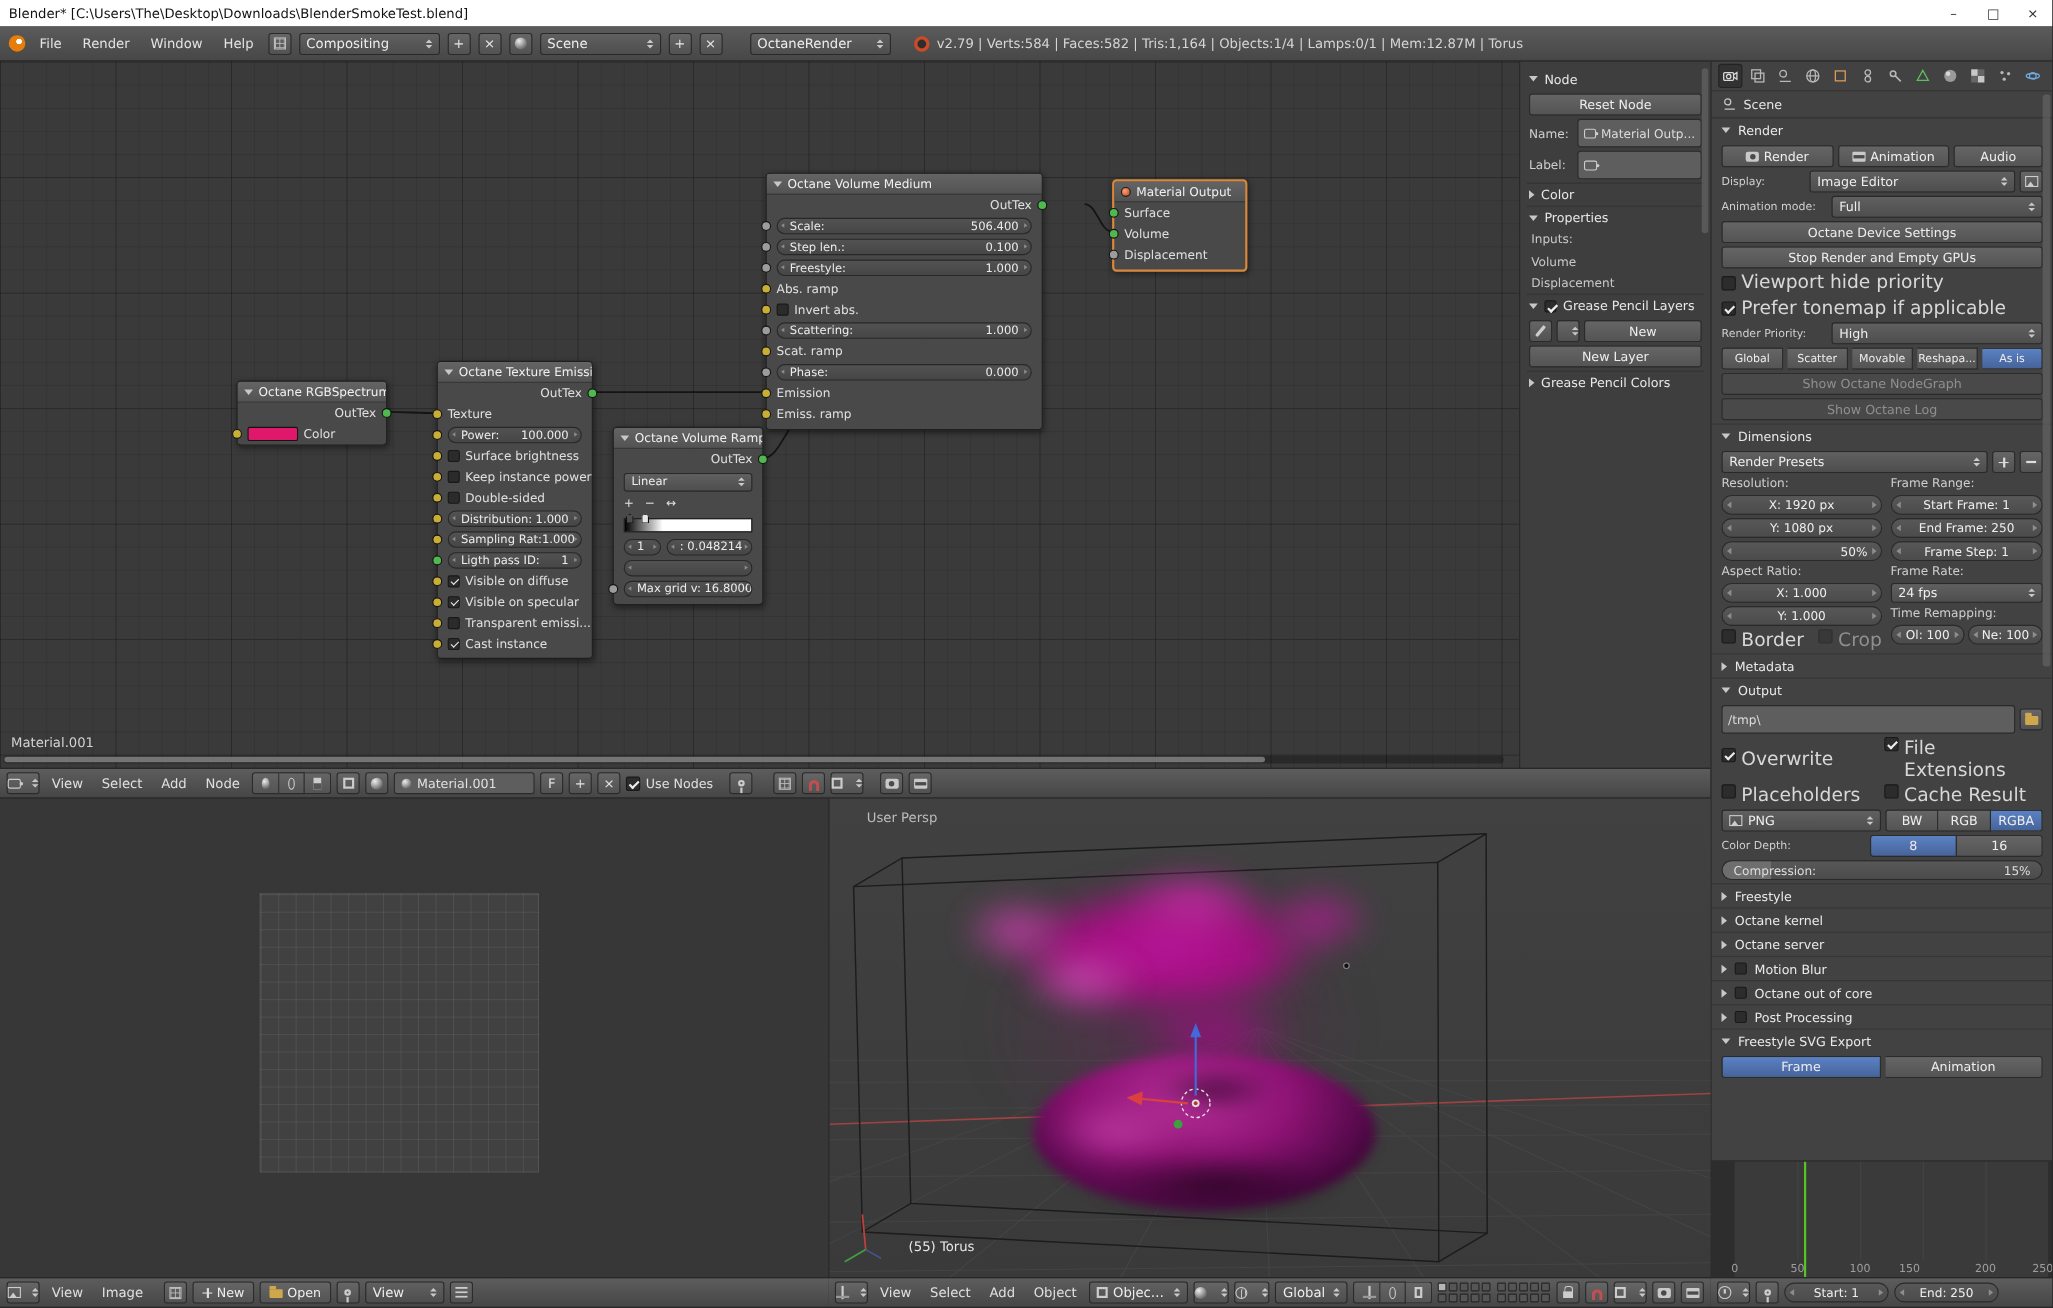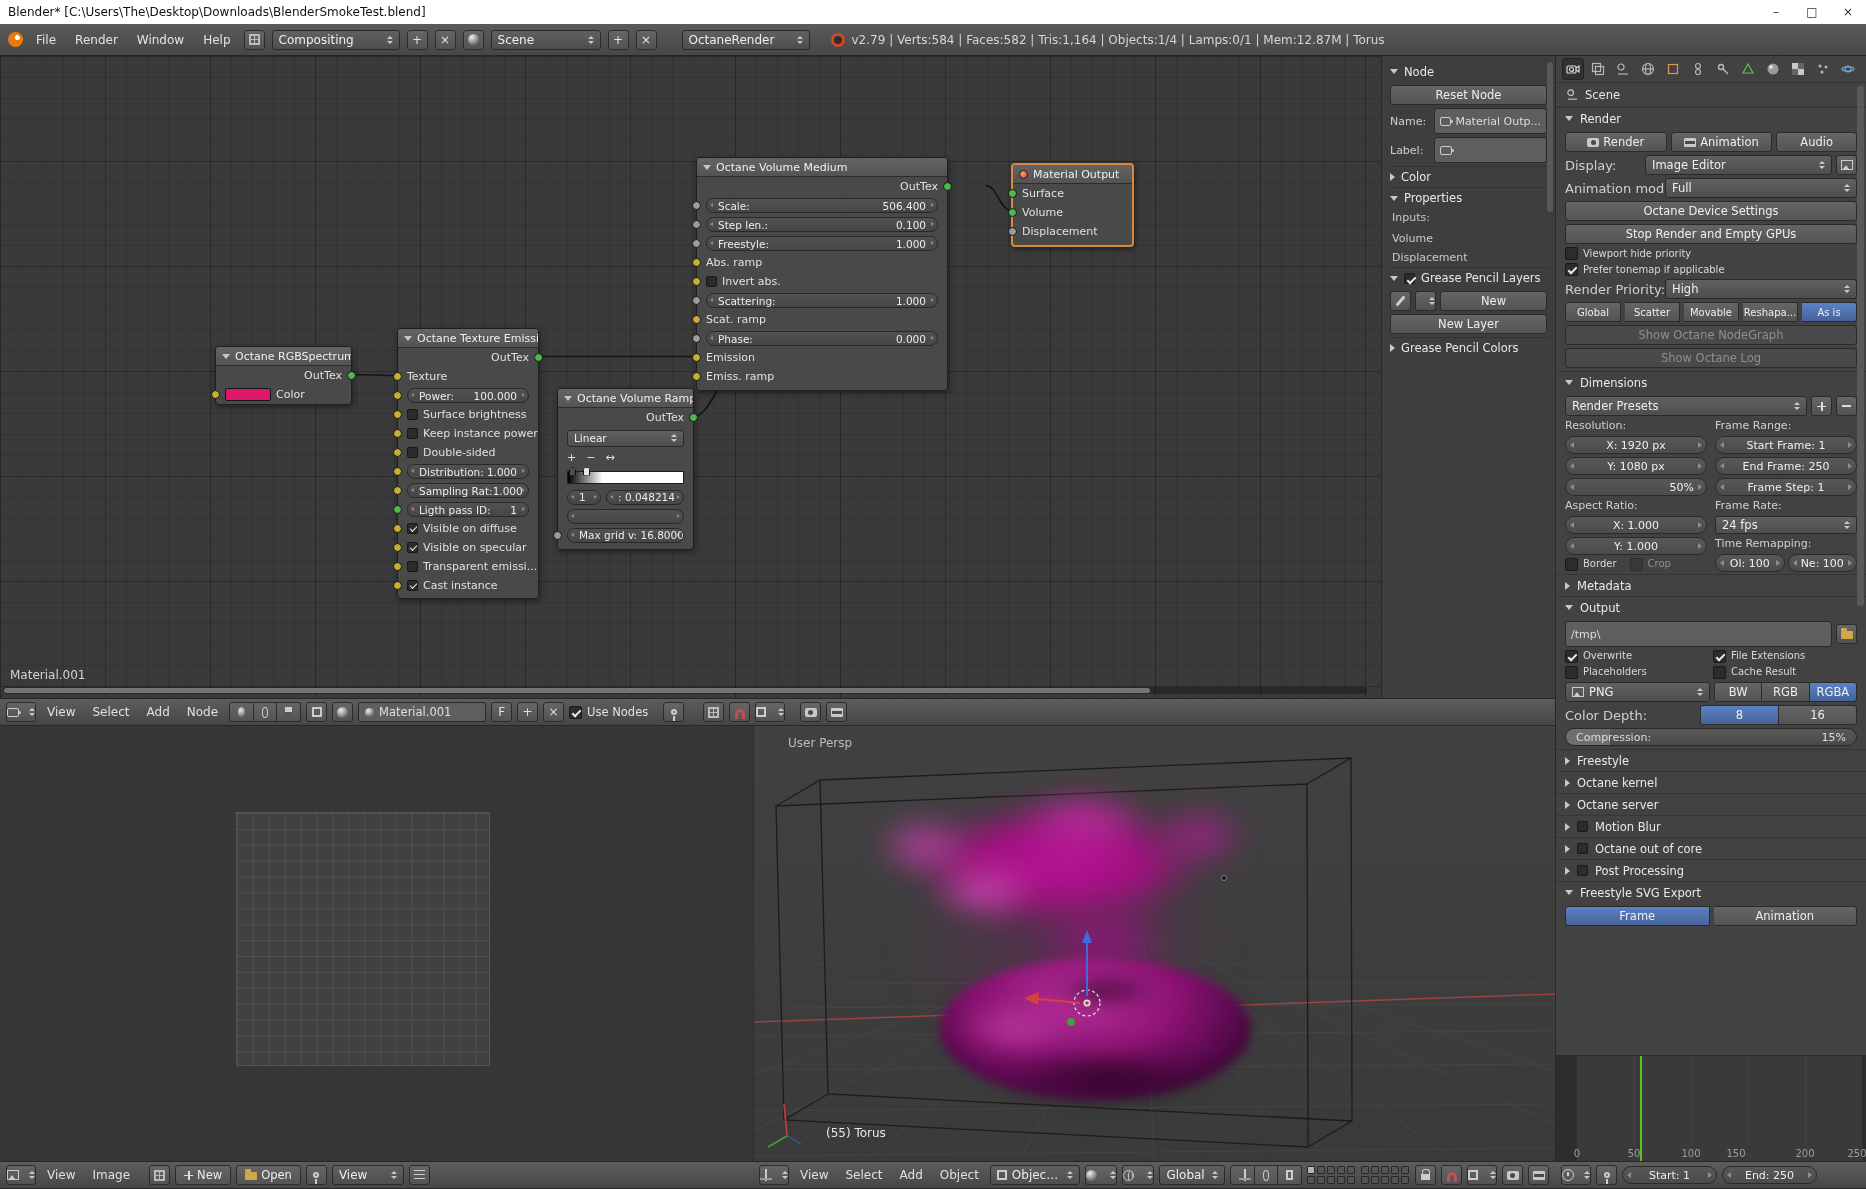--- a/index.html
+++ b/index.html
@@ -142,26 +142,26 @@
 
   
   #props{position:absolute;left:1555px;top:56px;width:311px;height:999px;background:#424242;
     border-left:1px solid #282828;font-size:11.5px;color:#ddd;overflow:hidden;padding-bottom:6px}
   .ptabs{display:flex;align-items:center;gap:3px;height:27px;padding:0 6px;border-bottom:1px solid #333}
   .ptab{width:22px;height:22px;display:flex;align-items:center;justify-content:center;border-radius:3px;flex:none}
   .ptab.on{background:#323232;border:1px solid #232323}
   .crumb{display:flex;align-items:center;gap:6px;height:24px;padding:0 10px;color:#e6e6e6;border-bottom:1px solid #383838}
   .phead{display:flex;align-items:center;gap:7px;height:22px;padding:0 9px;border-top:1px solid #363636;color:#e9e9e9;font-size:11.5px}
   .prow{display:flex;align-items:center;gap:4px;margin:3px 9px}
-  .prow .lab{color:#cfcfcf;font-size:13px;white-space:nowrap}
+  .prow .lab{color:#cfcfcf;font-size:10px;white-space:nowrap}
   .prow .dd,.prow .btn,.prow .val{flex:1}
   .cols{display:flex;gap:8px;margin:2px 9px}
   .col{flex:1;display:flex;flex-direction:column;gap:3px}
   .collab{font-size:11px;color:#cfcfcf;height:14px}
-  .cbrow{display:flex;gap:5px;font-size:10px;color:#d8d8d8}
+  .cbrow{display:flex;gap:5px;font-size:17px;color:#d8d8d8}
   .slider{position:relative;flex:1;display:flex;align-items:center;justify-content:space-between;height:18px;
     background:linear-gradient(#585858,#4b4b4b);border:1px solid #2a2a2a;border-radius:9px;padding:0 10px;font-size:11px;overflow:hidden}
   .slider .fill{position:absolute;left:0;top:0;bottom:0;background:#6e6e6e;border-radius:9px 0 0 9px}
   .slider span{position:relative}
   .pscroll{position:absolute;right:2px;top:30px;width:7px;height:520px;background:#6d6d6d;border-radius:3px;opacity:.55}
 
   
   #timeline{position:absolute;left:1555px;top:1055px;width:311px;height:106px;background:#3a3a3a;
     border-left:1px solid #282828;border-top:1px solid #2b2b2b;overflow:hidden}
   .tl-pre{position:absolute;left:0;top:0;bottom:0;width:21px;background:rgba(0,0,0,.22)}

